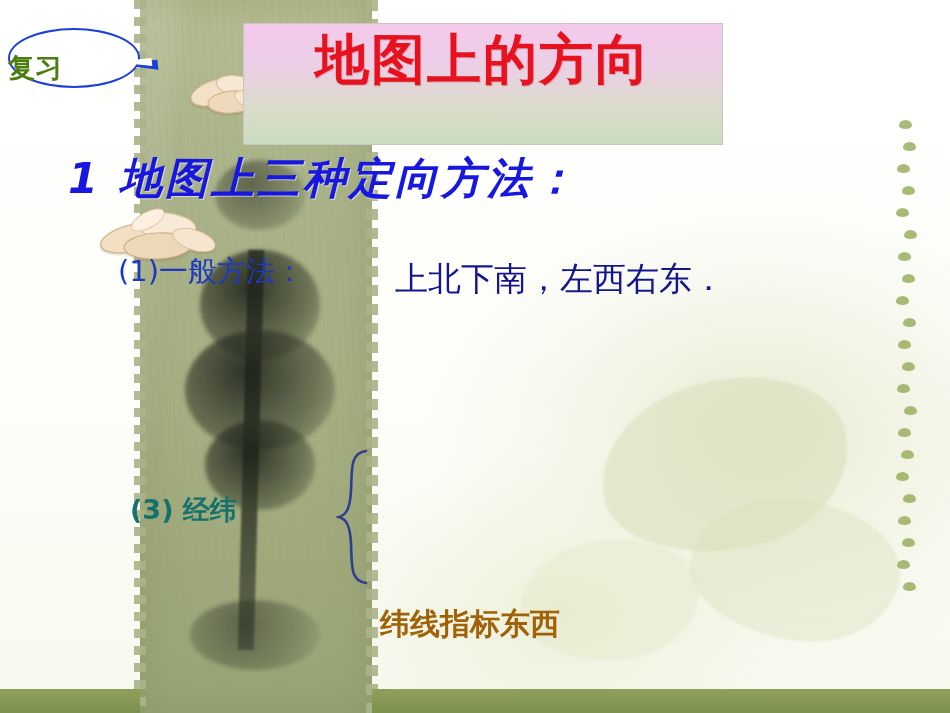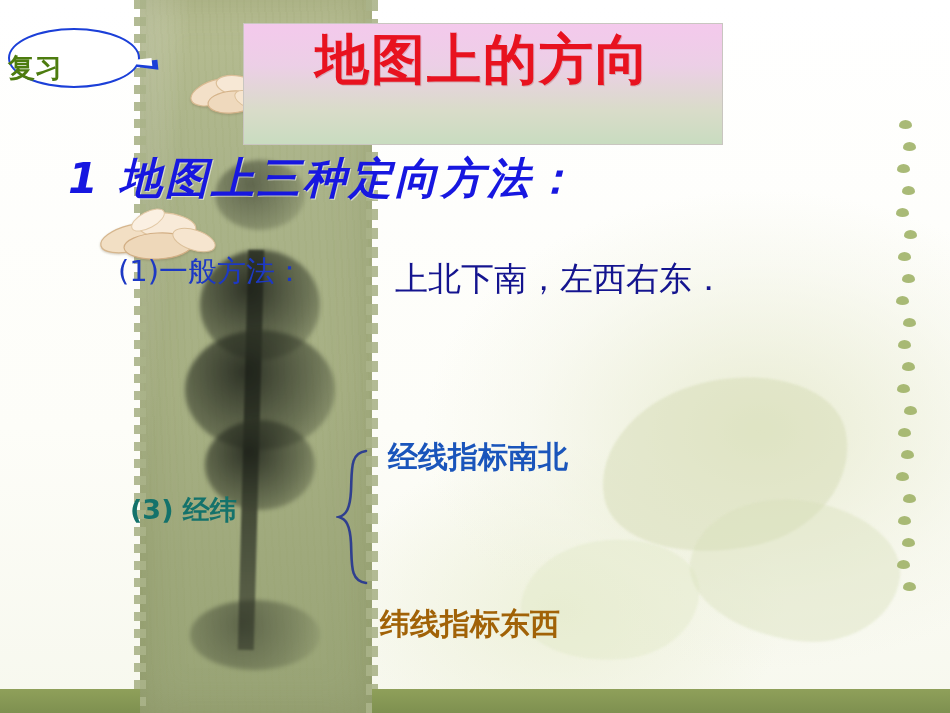--- a/index.html
+++ b/index.html
@@ -379,19 +379,18 @@
 
 
   <div class="line item3-label-a">(3) 经纬</div>
 
   <div class="brace">
     <svg width="34" height="140" viewBox="0 0 34 140">
       <path d="M30 4 C14 6, 16 22, 15 44 C14 62, 10 68, 3 70 C10 72, 14 78, 15 96 C16 118, 14 134, 30 136" fill="none" stroke="#2f3f8f" stroke-width="2.6" stroke-linecap="round"></path>
     </svg>
   </div>
 
-  <div class="line sub-a">经线指标南北</div>
   <div class="line sub-b">纬线指标东西</div>
 
   <div class="bottom-strip-left"></div>
   <div class="bottom-strip"></div>
 
 </div>
 
 </body></html>

